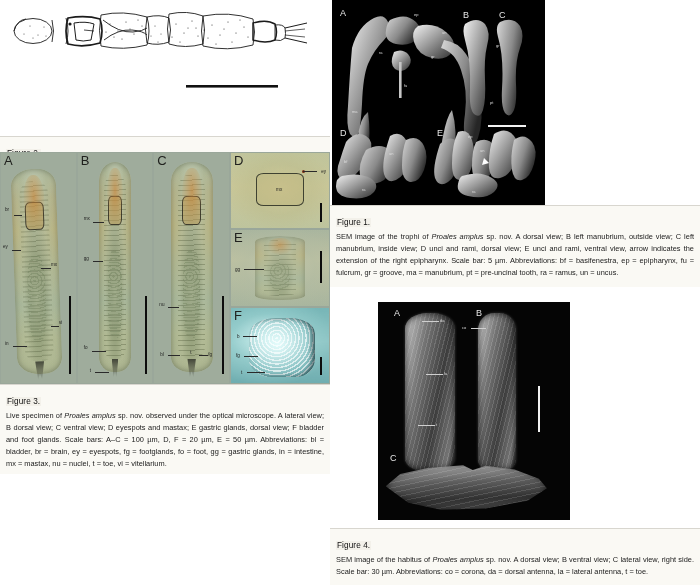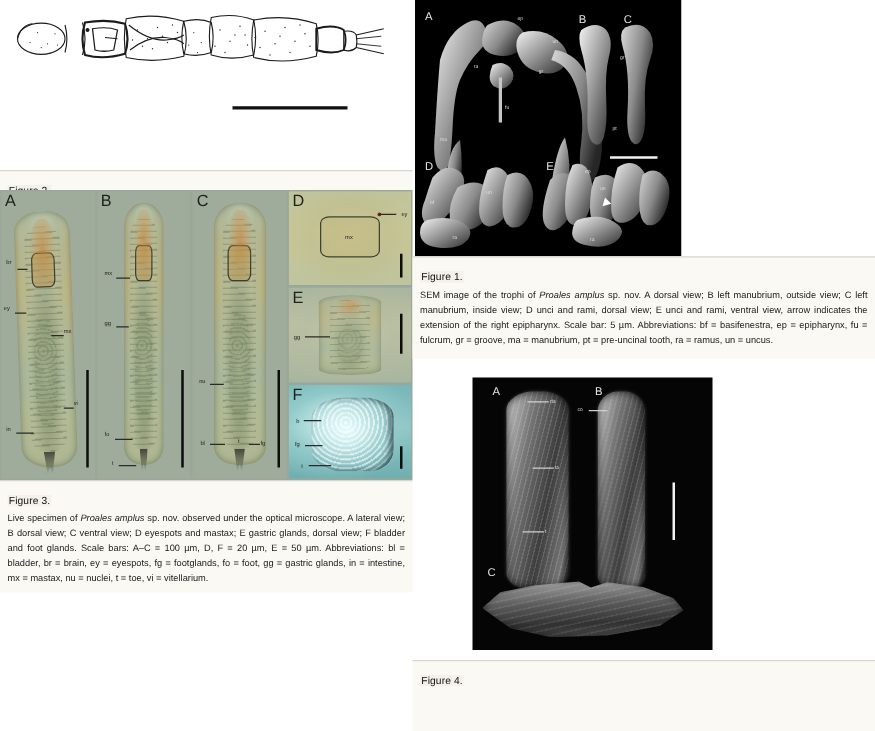--- a/index.html
+++ b/index.html
@@ -570,13 +570,14 @@
   <div class="leader" style="left:48px;top:72px;width:17px;background:#cfcfcf;"></div>
   <span class="sem-anno" style="left:58px;top:121px;">t</span>
   <div class="leader" style="left:40px;top:123px;width:17px;background:#cfcfcf;"></div>
   <span class="sem-anno" style="left:84px;top:24px;">co</span>
   <div class="leader" style="left:93px;top:26px;width:15px;background:#cfcfcf;"></div>
   <div class="sem-scale-v" style="right:30px;top:84px;height:46px;"></div>
 </div>
 
 <div class="caption-box" id="fig4-caption">
   <div class="caption-title">Figure 4.</div>
+  <p class="caption-body"><span>SEM image of the habitus of </span><i>Proales amplus</i><span> sp. nov. A dorsal view; B ventral view; C lateral view, right side. Scale bar: 30 µm. Abbreviations: co = corona, da = dorsal antenna, la = lateral antenna, t = toe.</span></p>
 </div>
 
 </body></html>

